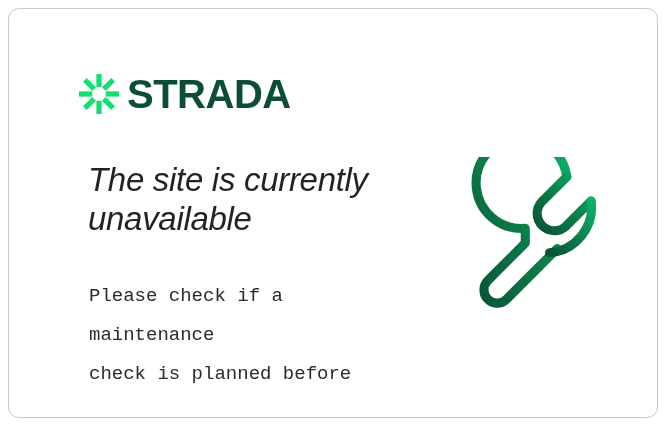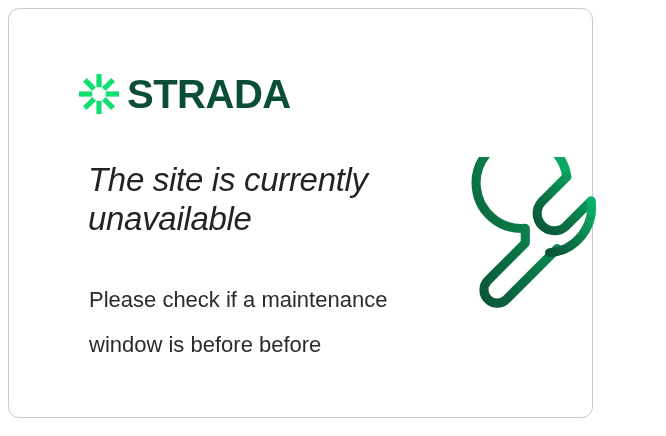--- a/index.html
+++ b/index.html
@@ -20,21 +20,21 @@
     width: 666px;
     height: 436px;
     background: #ffffff;
   }
 
   
   .card {
     position: absolute;
     left: 8px;
     top: 8px;
-    width: 585px;
+    width: 650px;
     height: 410px;
     box-sizing: border-box;
     background: #ffffff;
     border: 1px solid #c5c9d2;
     border-radius: 11px;
     padding-left: 24px;
   }
 
   
   .logo-lockup {
@@ -77,22 +77,22 @@
     font-style: italic;
   }
 
   
   .body-copy {
     position: absolute;
     left: 80px;
     top: 268px;
     width: 300px;
     margin: 0;
-    font-family: Liberation Sans, sans-serif;
-    font-size: 22px;
+    font-family: Liberation Mono, monospace;
+    font-size: 19px;
     font-weight: 400;
     line-height: 2.05;
     letter-spacing: 0px;
     color: #2b2b2b;
   }
   .body-copy .line { display: block; }
 
   
   .wrench {
     position: absolute;
@@ -130,21 +130,21 @@
           </g>
         </svg>
       </span>
       <span class="logo-wordmark">STRADA</span>
     </div>
 
     <h1 class="headline">The site is currently unavailable</h1>
 
     <p class="body-copy">
       <span class="line">Please check if a maintenance</span>
-      <span class="line">window is before before</span>
+      <span class="line">check is planned before</span>
     </p>
 
     <div class="wrench">
       <svg viewBox="0 0 160 160" xmlns="http://www.w3.org/2000/svg" aria-hidden="true">
         <defs>
           <linearGradient id="wrenchGrad" x1="0" y1="1" x2="1" y2="0">
             <stop offset="0%" stop-color="#0A5237"></stop>
             <stop offset="45%" stop-color="#0B7A48"></stop>
             <stop offset="100%" stop-color="#09B368"></stop>
           </linearGradient>

